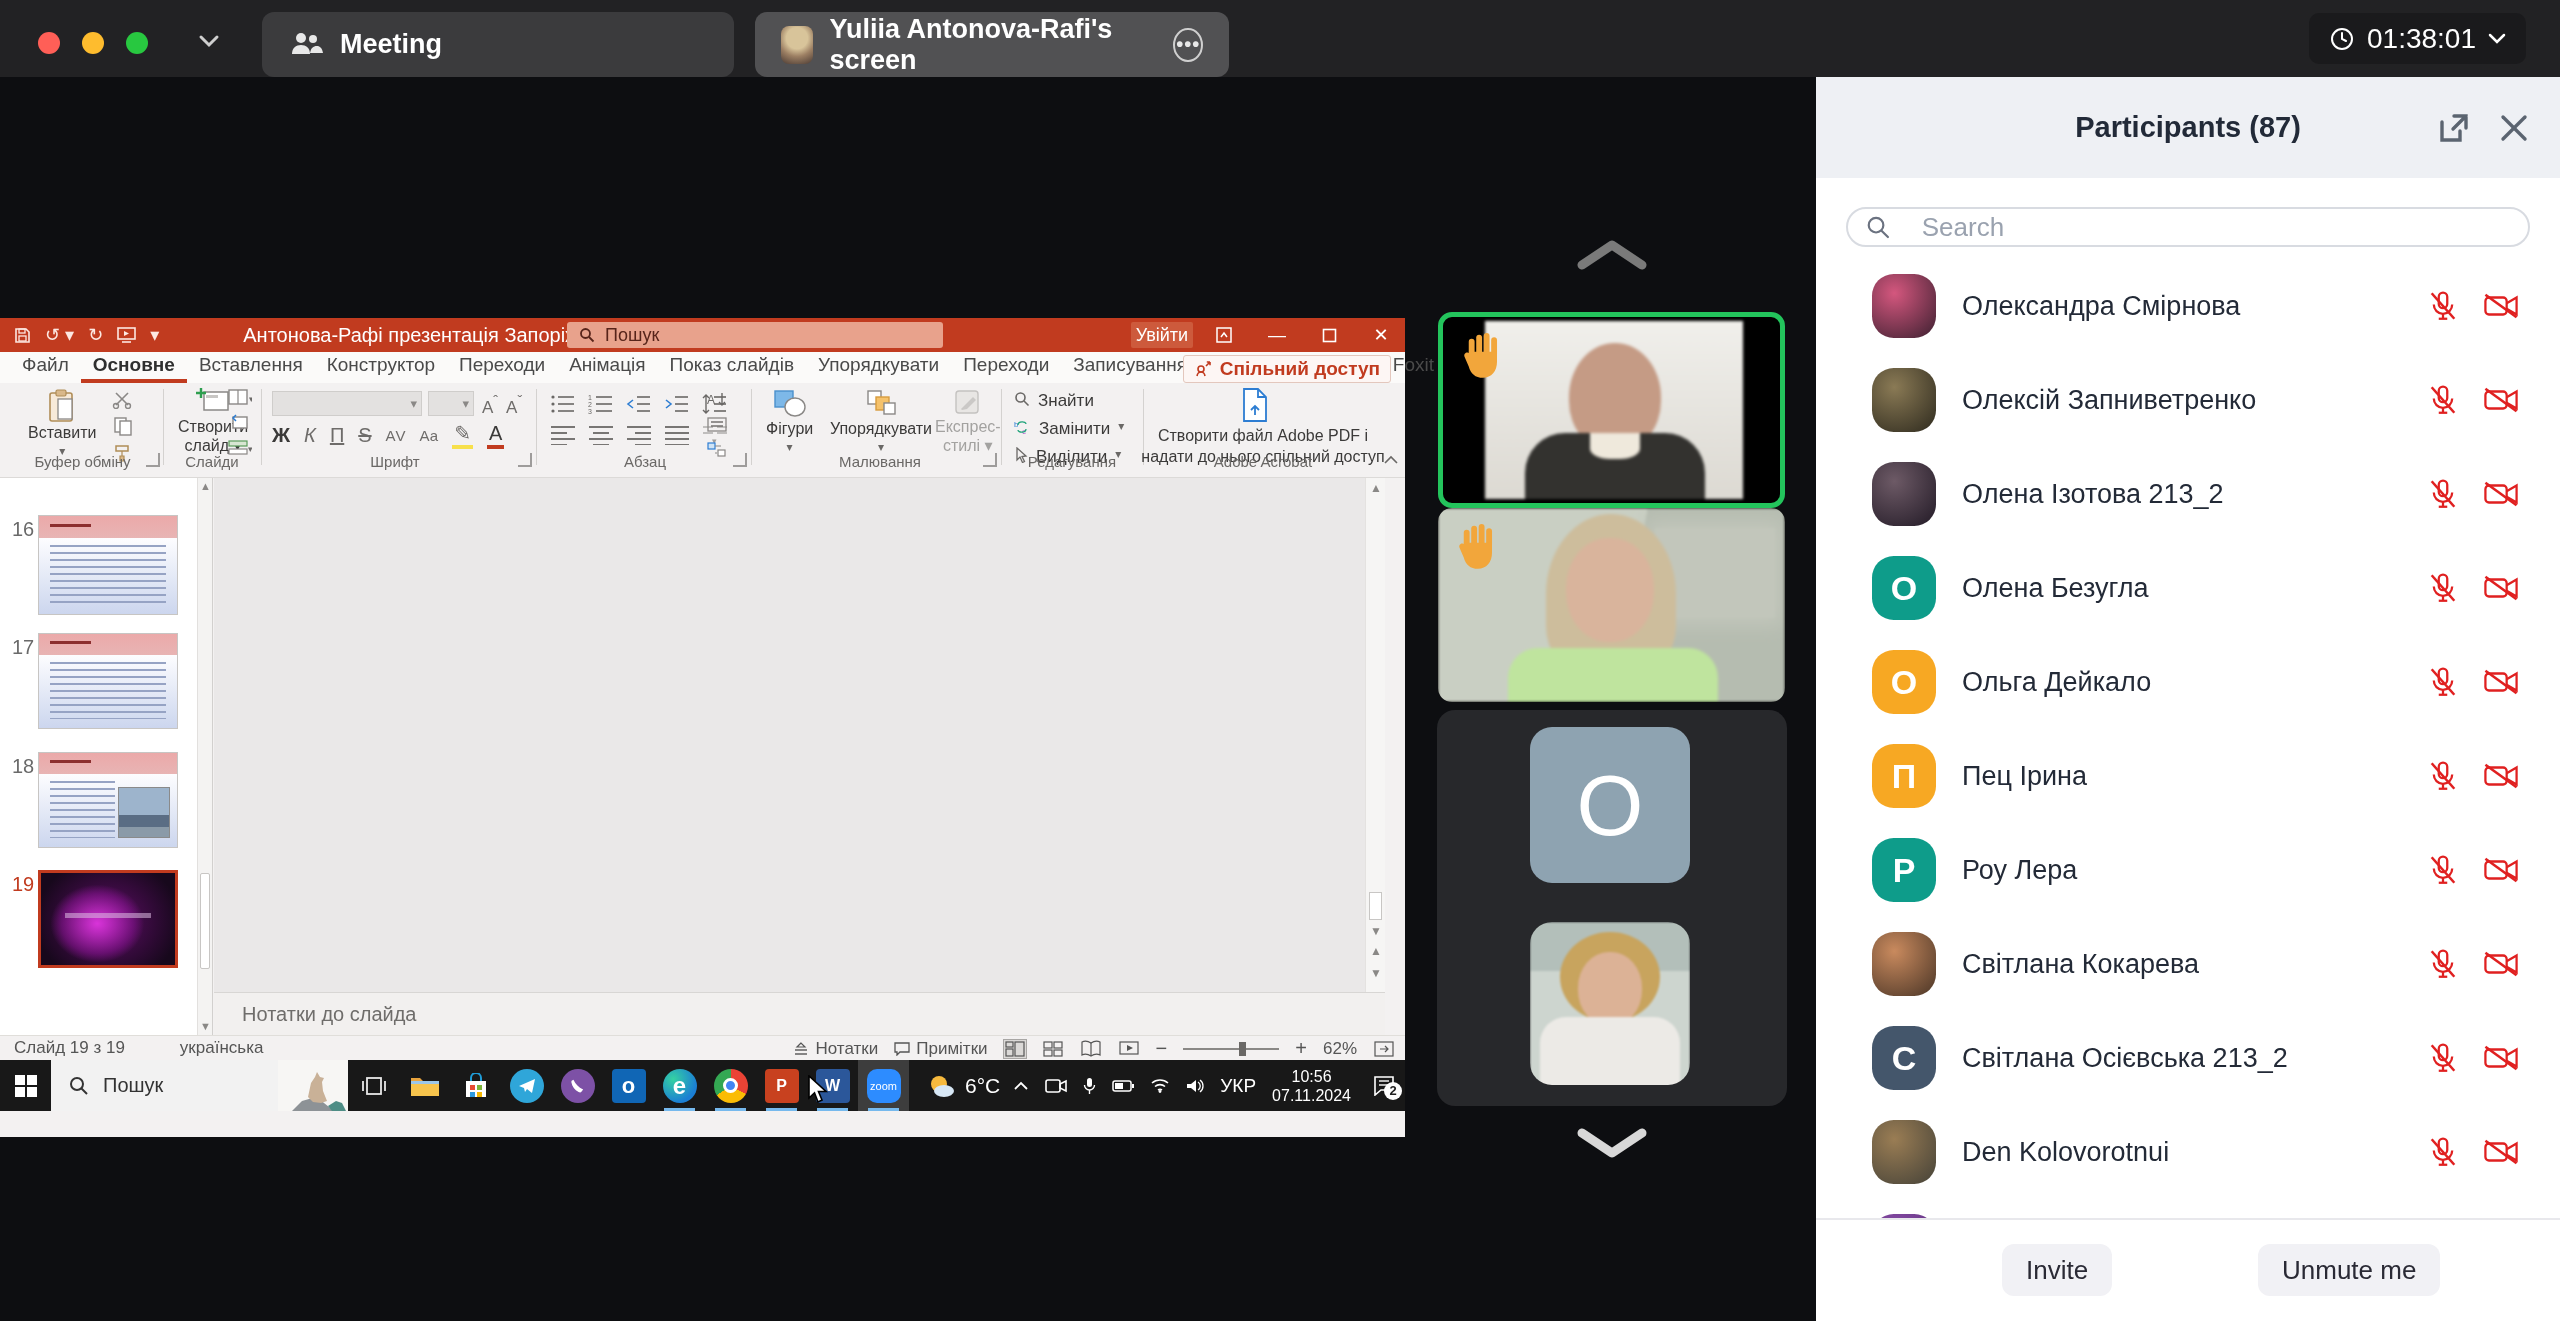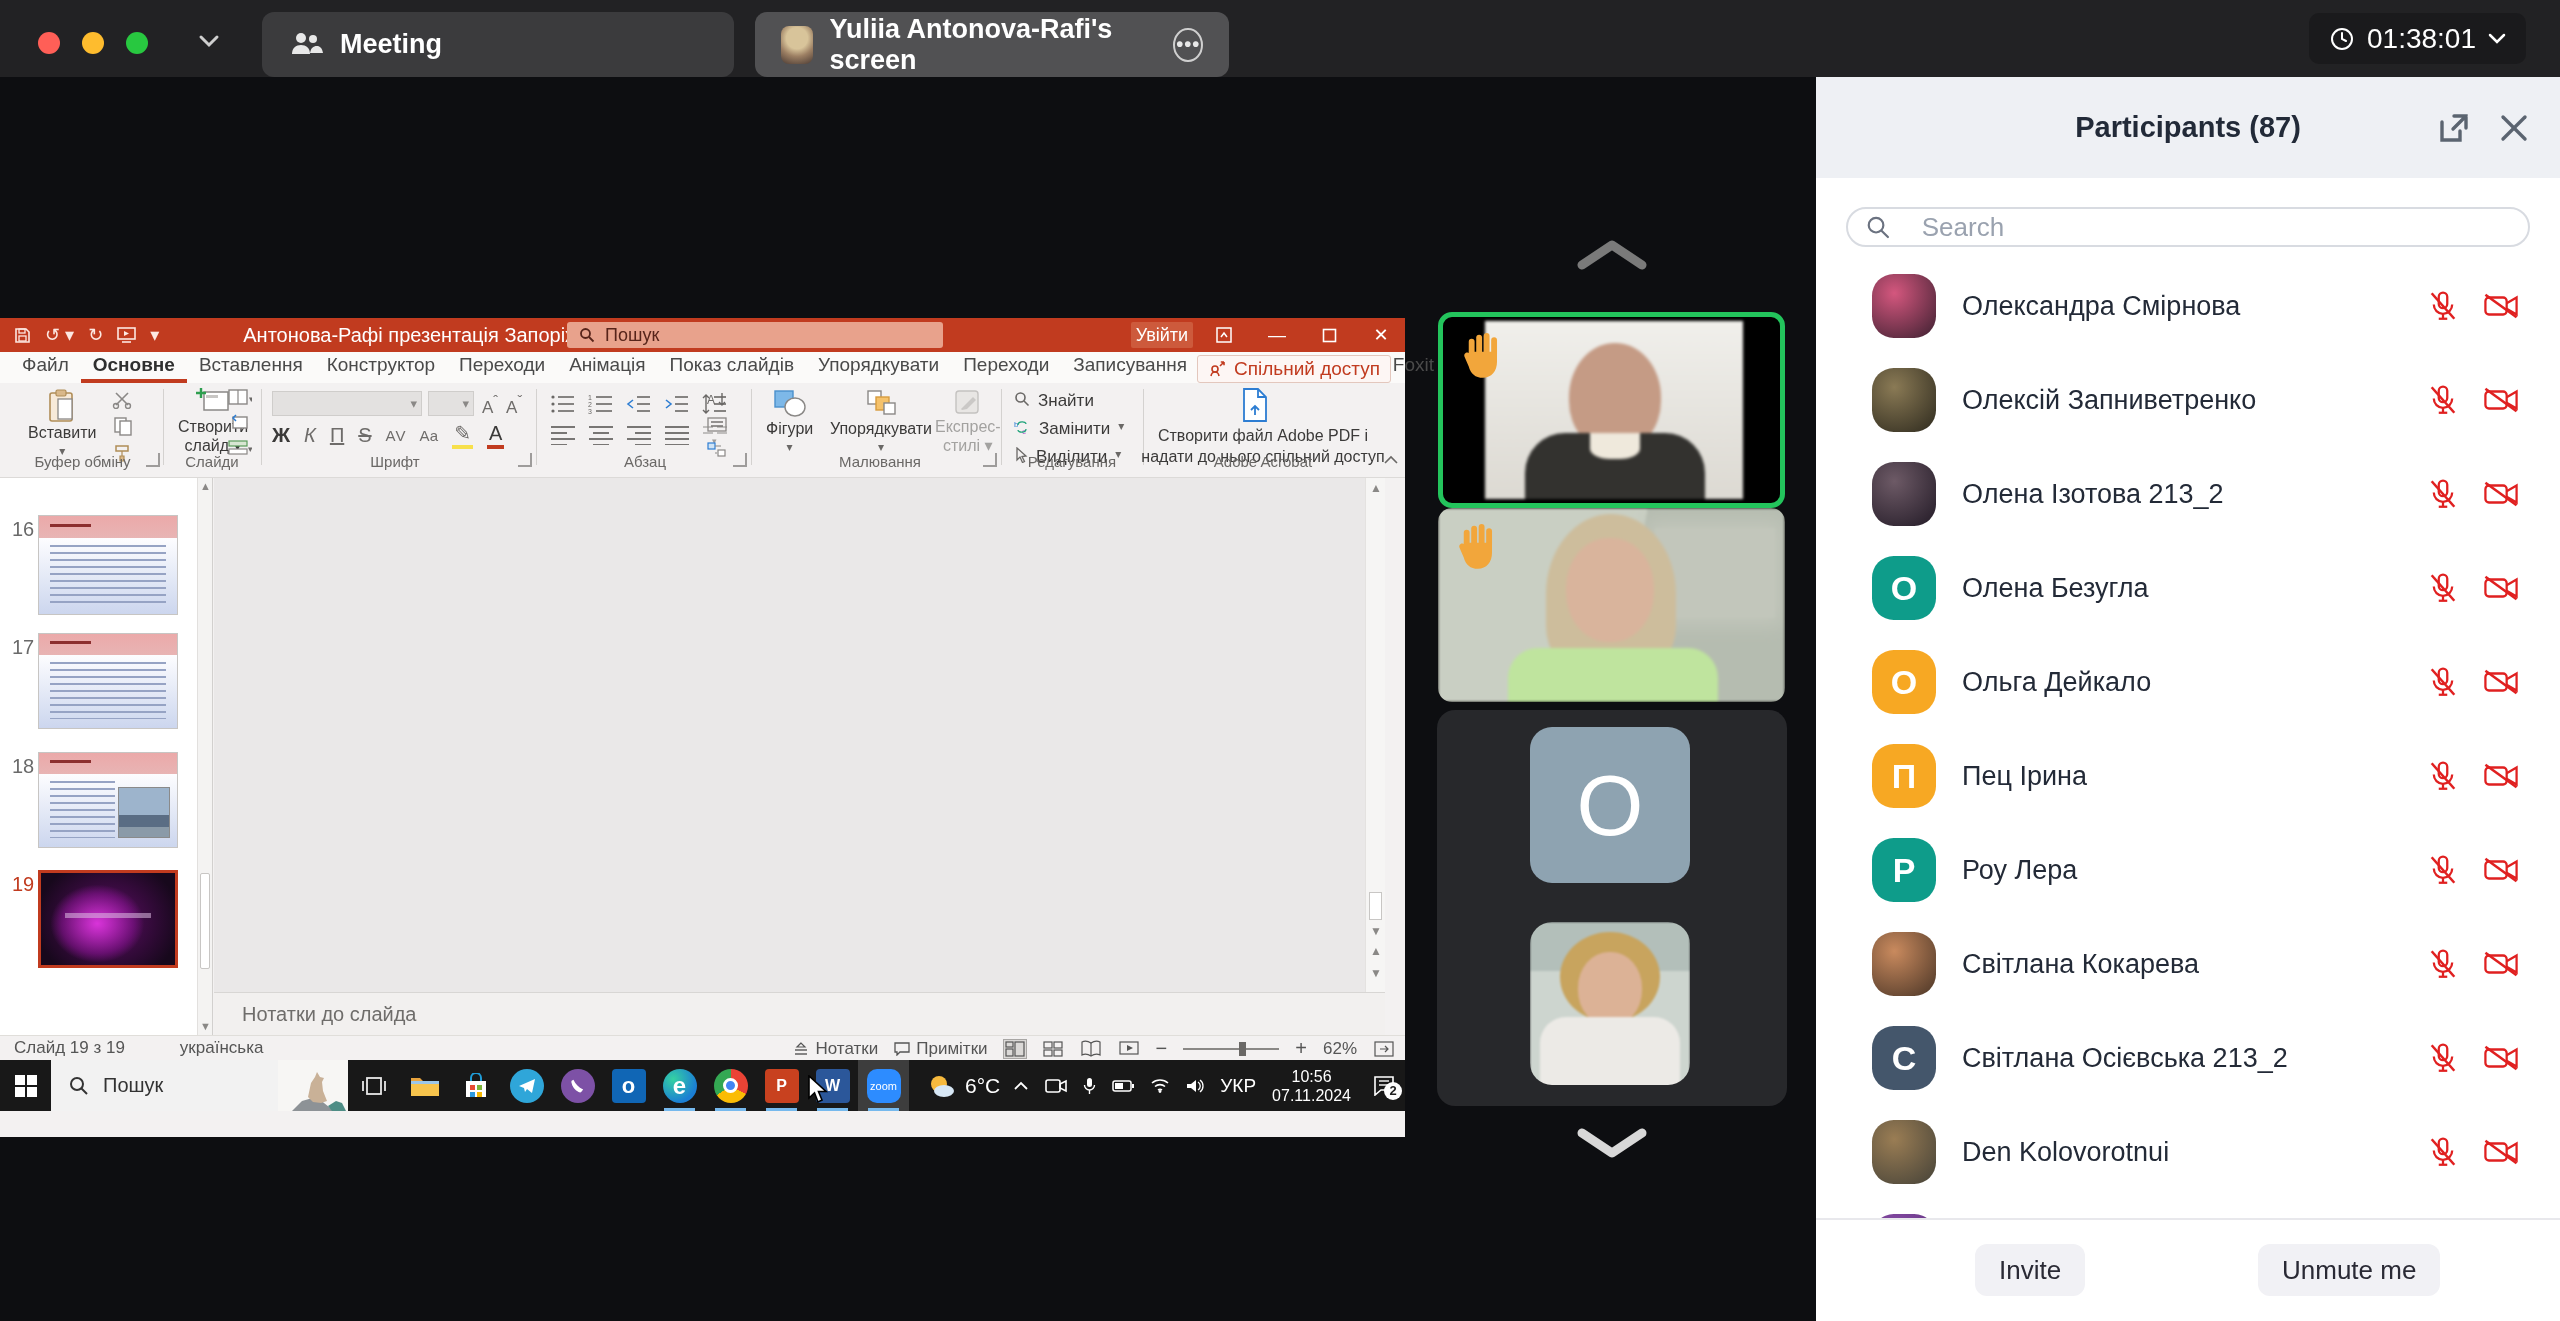--- a/index.html
+++ b/index.html
@@ -35,21 +35,21 @@
   .ppt-search{position:absolute;left:567px;top:4px;width:376px;height:26px;background:#e8a28c;border-radius:3px;
         display:flex;align-items:center;gap:10px;padding:0 12px;color:#57241a;font-size:18px}
   .ppt-signin{position:absolute;left:1131px;top:4px;width:62px;height:26px;background:#cd5a3c;border-radius:2px;
         color:#fff;font-size:18px;display:flex;align-items:center;justify-content:center}
   .winctl{position:absolute;top:0;height:34px;width:48px;display:flex;align-items:center;justify-content:center;color:#fff;font-size:18px}
 
   .ppt-tabs{position:absolute;left:0;top:34px;width:1405px;height:31px;background:#fbfaf9;
         display:flex;align-items:flex-end;padding-left:10px}
   .ptab{font-size:19px;color:#4a4a4a;padding:4px 12px 7px;white-space:nowrap}
   .ptab.active{font-weight:bold;color:#2f2f2f;border-bottom:4px solid #c13b1f;padding-bottom:3px}
-  .share-btn{position:absolute;right:14px;top:3px;color:#c13b1f;font-size:19px;font-weight:normal;
+  .share-btn{position:absolute;right:14px;top:3px;color:#c13b1f;font-size:19px;font-weight:bold;
         display:flex;align-items:center;gap:8px;border:1px solid #e3c7bd;padding:2px 10px;border-radius:3px;background:#fdf6f4}
 
   .ribbon{position:absolute;left:0;top:65px;width:1405px;height:95px;background:#f3f1f1;border-bottom:1px solid #dcdad8}
   .rsep{position:absolute;top:6px;width:1px;height:76px;background:#d4d2d0}
   .rgroup-label{position:absolute;top:70px;font-size:15px;color:#6a6866;text-align:center}
   .launcher{position:absolute;top:70px;width:14px;height:14px;border-right:2px solid #8a8886;border-bottom:2px solid #8a8886;opacity:.8}
   .rbtn-big{position:absolute;display:flex;flex-direction:column;align-items:center;color:#3b3a39;font-size:16px;line-height:19px;text-align:center}
   .rsmall{position:absolute;display:flex;flex-direction:column;gap:7px;align-items:center}
   .combo{position:absolute;height:25px;background:#e3e1e0;border:1px solid #cfcdcb;display:flex;align-items:center;justify-content:flex-end;padding:0 4px;color:#8a8886;font-size:13px}
   .fmt-letters{position:absolute;top:38px;display:flex;gap:14px;font-size:20px;color:#6e6c6a;align-items:center}
@@ -158,21 +158,21 @@
   .searchwrap input::placeholder{color:#9aa2af}
   .plist{margin-top:12px;flex:1;overflow:hidden}
   .p-row{height:94px;display:flex;align-items:center;padding:0 40px 0 56px}
   .p-avatar{width:64px;height:64px;border-radius:34%;flex:none;color:#fff;font-size:34px;font-weight:bold;
       display:flex;align-items:center;justify-content:center}
   .p-name{margin-left:26px;font-size:27px;color:#232a37;white-space:nowrap}
   .p-icons{margin-left:auto;display:flex;gap:22px;align-items:center}
   .panel-footer{height:103px;border-top:2px solid #e8e8ec;position:relative;flex:none}
   .pbtn{position:absolute;top:24px;height:52px;background:#f1f1f5;border:none;border-radius:12px;
       font-size:26px;color:#2a2a35;font-family:"Liberation Sans",sans-serif;padding:0 24px}
-  .pbtn.invite{left:159px}
+  .pbtn.invite{left:186px}
   .pbtn.unmute{left:442px}
 
   .cursor{position:absolute;left:805px;top:1075px;z-index:50}
 </style>
 </head>
 <body>
 
 <div class="app">
 
   <div class="topbar">

